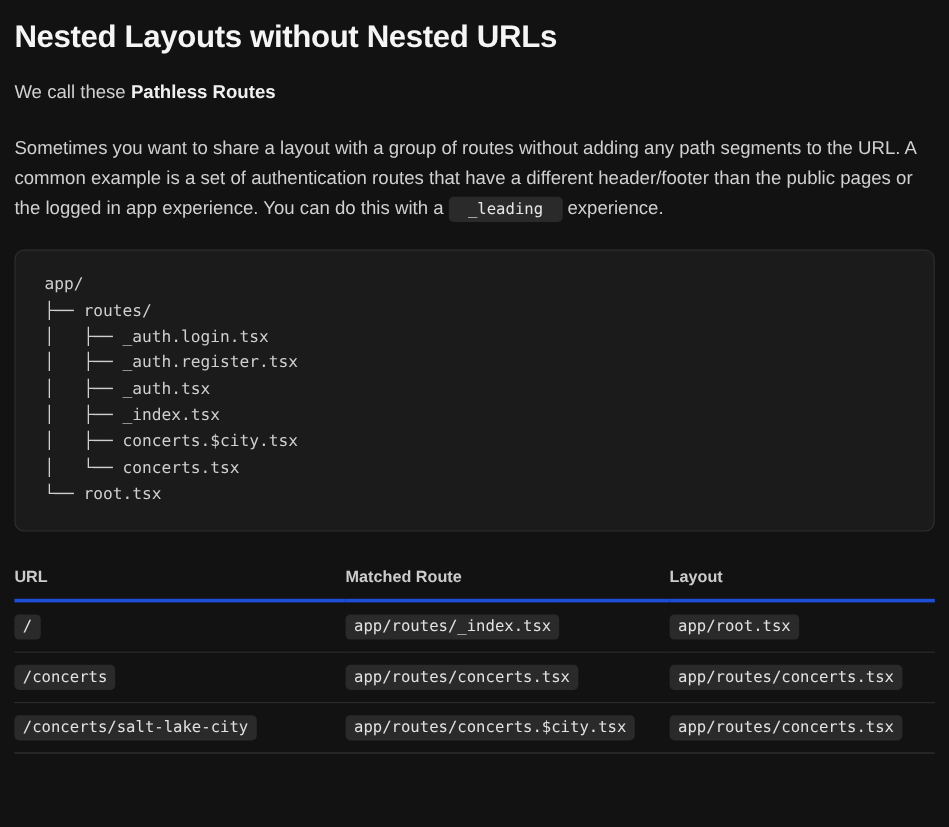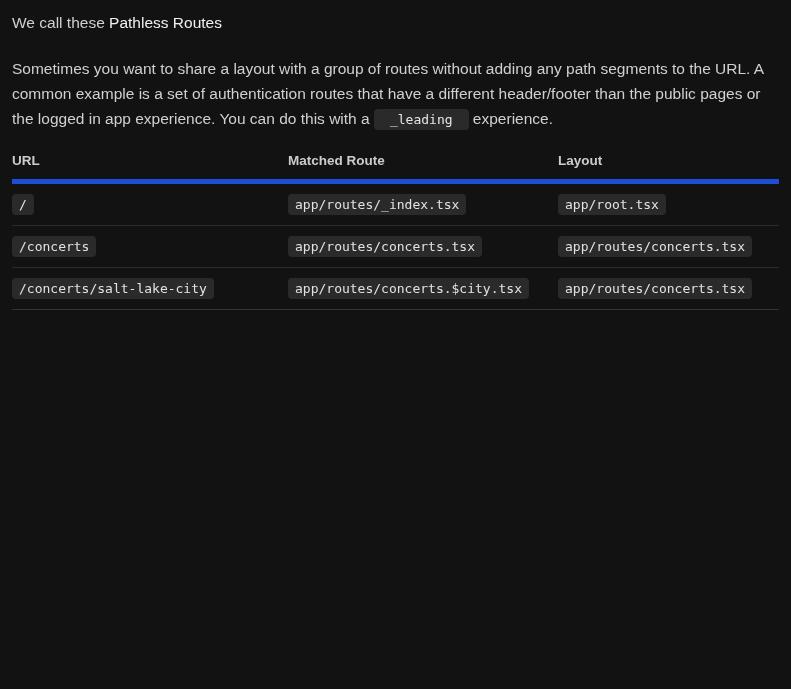--- a/index.html
+++ b/index.html
@@ -27,21 +27,21 @@
     margin: 0 0 22px 0;
     letter-spacing: -0.3px;
   }
   .subline {
     font-size: 15.5px;
     color: #d0d0d0;
     margin: 0 0 24px 0;
   }
   .subline b {
     color: #f0f0f0;
-    font-weight: normal;
+    font-weight: bold;
   }
   .para {
     font-size: 15.5px;
     line-height: 1.62;
     color: #d0d0d0;
     margin: 0 0 22px 0;
   }
   code.inline {
     font-family: "DejaVu Sans Mono", monospace;
     font-size: 13px;
@@ -70,21 +70,21 @@
     width: 100%;
     border-collapse: collapse;
     table-layout: fixed;
   }
   table.routes th {
     text-align: left;
     font-size: 13.5px;
     font-weight: bold;
     color: #cccccc;
     padding: 0 8px 11px 0;
-    border-bottom: 5px solid #1d4ed8;
+    border-bottom: 3px solid #1d4ed8;
   }
   table.routes td {
     padding: 10px 8px 10px 0;
     border-bottom: 1px solid #2b2b2b;
     vertical-align: middle;
   }
   table.routes tr:last-child td {
     border-bottom: 1px solid #333333;
   }
   col.c1 { width: 276px; }
@@ -99,25 +99,37 @@
     border-radius: 4px;
     padding: 3px 7px;
     white-space: pre;
   }
 </style>
 </head>
 <body>
 
 <div class="page">
 
+  <h1>Nested Layouts without Nested URLs</h1>
 
   <p class="subline"><span>We call these </span><b>Pathless Routes</b></p>
 
   <p class="para"><span>Sometimes you want to share a layout with a group of routes without adding any path segments to the URL. A common example is a set of authentication routes that have a different header/footer than the public pages or the logged in app experience. You can do this with a </span><code class="inline">_leading</code><span> experience.</span></p>
 
+  <div class="codeblock">
+    <pre>app/
+├── routes/
+│   ├── _auth.login.tsx
+│   ├── _auth.register.tsx
+│   ├── _auth.tsx
+│   ├── _index.tsx
+│   ├── concerts.$city.tsx
+│   └── concerts.tsx
+└── root.tsx</pre>
+  </div>
 
   <table class="routes">
     <colgroup>
         <col class="c1">
         <col class="c2">
         <col class="c3">
       </colgroup>
     <thead>
       <tr>
         <th>URL</th>

